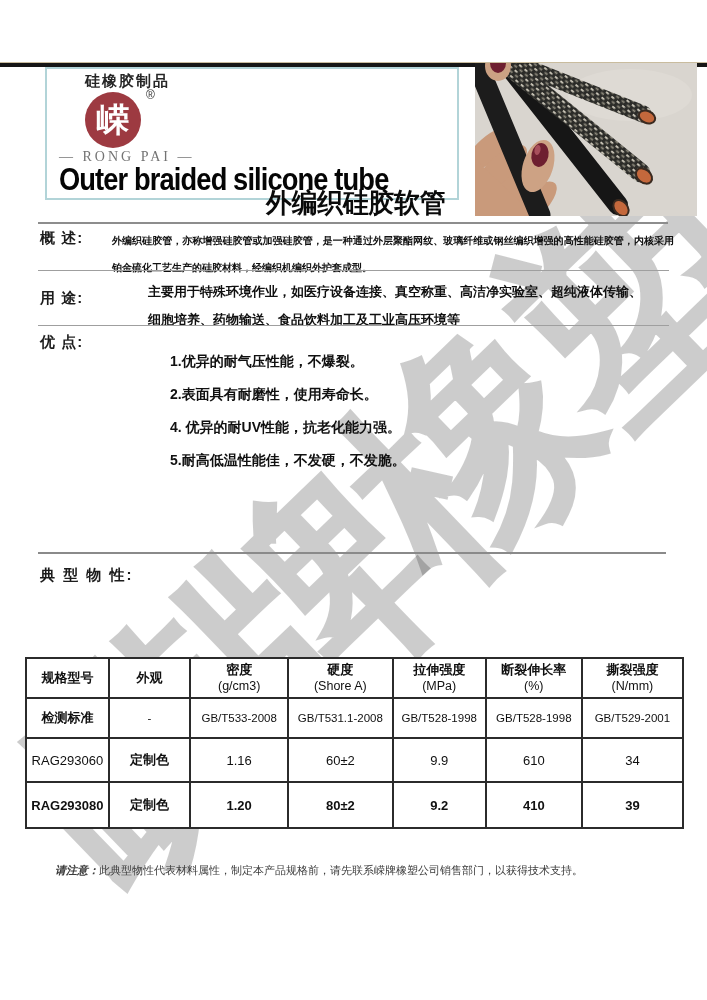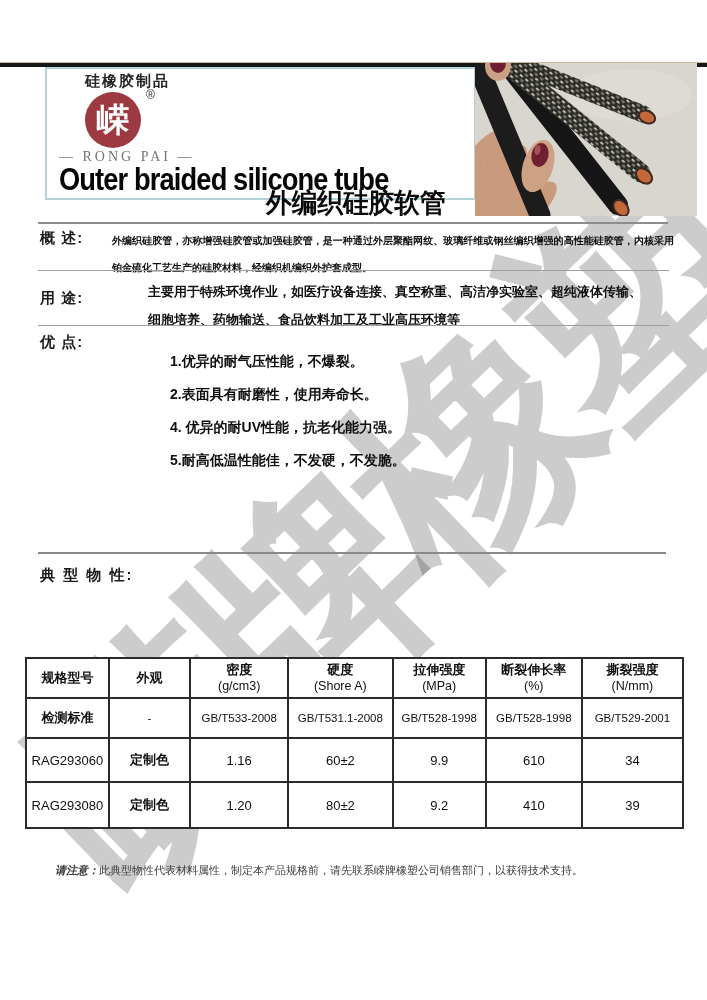--- a/index.html
+++ b/index.html
@@ -16,21 +16,21 @@
     font-size:235px;font-weight:bold;letter-spacing:-14px;white-space:nowrap;
     color:rgba(0,0,0,0.20);font-family:"Liberation Serif","DejaVu Serif",serif;
     pointer-events:none;
   }
 
   .top-rule{position:absolute;top:62px;left:0;width:707px;height:4px;z-index:2;
     background:#161616;border-top:1px solid #c9bc9e;}
 
   
   .logo-box{position:absolute;left:45px;top:67px;width:410px;height:129px;z-index:2;
-    border:2px solid #b2d4d8;padding-left:17px;}
+    border:2px solid #b2d4d8;}
   .brand-tagline{position:absolute;left:38px;top:3px;font-size:15px;color:#262626;
     font-weight:bold;letter-spacing:2px;}
   .logo-circle{position:absolute;left:38px;top:23px;width:56px;height:56px;border-radius:50%;
     background:#9d3a41;color:#ffffff;display:flex;align-items:center;justify-content:center;
     font-size:33px;font-weight:bold;font-family:"Liberation Serif",serif;}
   .reg-mark{position:absolute;left:99px;top:19px;font-size:12px;color:#333;}
   .brand-name{position:absolute;left:12px;top:80px;font-size:14px;color:#737373;
     letter-spacing:3px;font-family:"Liberation Serif","DejaVu Serif",serif;white-space:nowrap;}
   .title-en{position:absolute;left:12px;top:93px;font-size:31px;font-weight:bold;color:#050505;
     transform:scaleX(.88);transform-origin:left top;white-space:nowrap;letter-spacing:-1px;}
@@ -63,21 +63,21 @@
   .spec-table{position:absolute;left:25px;top:622px;width:659px;z-index:2;background:#fff;
     border-collapse:collapse;table-layout:fixed;margin-top:35px;}
   .spec-table th,.spec-table td{border:2px solid #2b2b2b;text-align:center;
     vertical-align:middle;padding:0;color:#101010;}
   .spec-table th{height:38px;font-size:13px;font-weight:bold;line-height:16px;}
   .hs{display:block;font-size:12.5px;font-weight:normal;}
   .hs:empty{display:none;}
   tr.r0 td{height:38px;font-size:11.5px;font-weight:normal;}
   tr.r0 td.cn{font-size:13px;font-weight:bold;}
   tr.r1 td{height:42px;font-size:13px;font-weight:normal;}
-  tr.r2 td{height:44px;font-size:13px;font-weight:normal;}
+  tr.r2 td{height:44px;font-size:13px;font-weight:bold;}
   .spec-table td.cn{font-weight:bold;}
 
   .footer-note{position:absolute;left:55px;top:863px;z-index:2;font-size:11px;color:#3c3c3c;}
   .footer-lead{font-weight:bold;font-style:italic;}
 </style>
 </head>
 <body>
 
 <div class="page">
 

